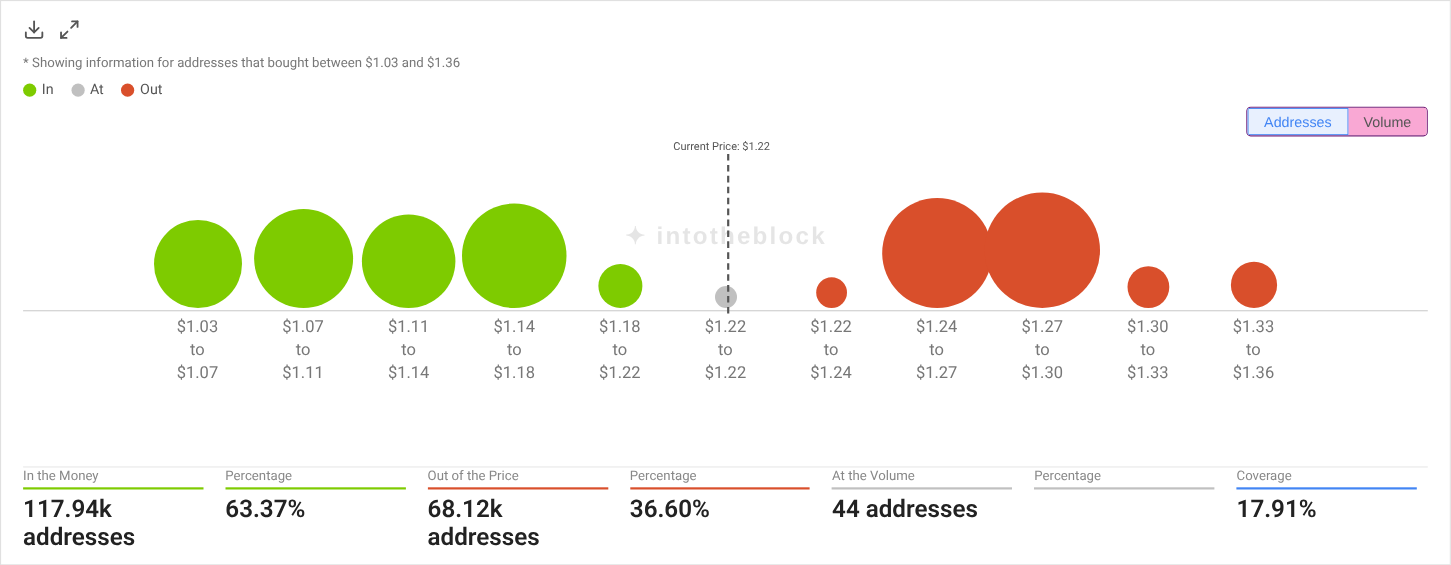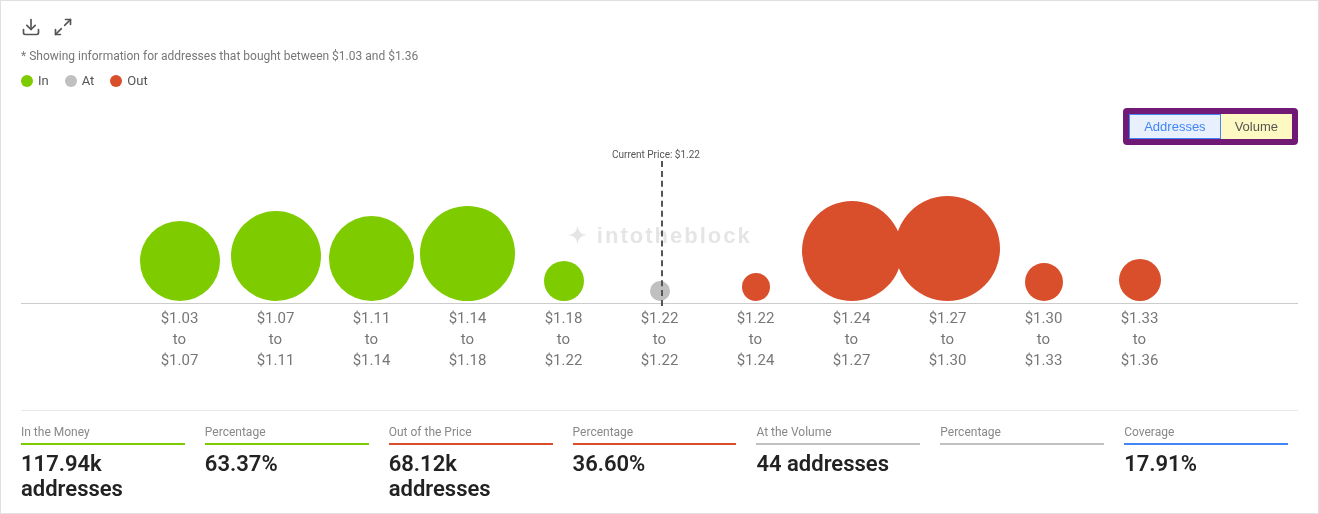--- a/index.html
+++ b/index.html
@@ -81,31 +81,30 @@
       height: 12px;
       border-radius: 50%;
     }
     .chart-controls {
       display: flex;
       justify-content: flex-end;
       margin-bottom: 4px;
     }
     .btn-group {
       display: flex;
-      border: 6px solid #701a75;
+      border: 1px solid #701a75;
       border-radius: 4px;
       overflow: hidden;
-      margin-top: 12px;
     }
     .btn-group button {
       padding: 4px 14px;
       font-size: 13px;
       border: none;
       cursor: pointer;
-      background: #fef9c3;
+      background: #f9a8d4;
       color: #555;
     }
     .btn-group button.active {
       background: #e8f0fe;
       color: #4285f4;
       border: 1px solid #4285f4;
     }
     .chart-area {
       position: relative;
       flex: 1;
@@ -184,21 +183,20 @@
       width: 96px;
       text-align: center;
       font-size: 15px;
       color: #777;
       line-height: 1.4;
       padding-top: 4px;
     }
     .stats-row {
       display: flex;
       align-items: flex-start;
-      padding-top: 14px;
       border-top: 1px solid #e8e8e8;
       margin-top: 8px;
     }
     .stat-block {
       flex: 1;
       padding: 0 10px;
     }
     .stat-label {
       font-size: 12px;
       color: #888;

